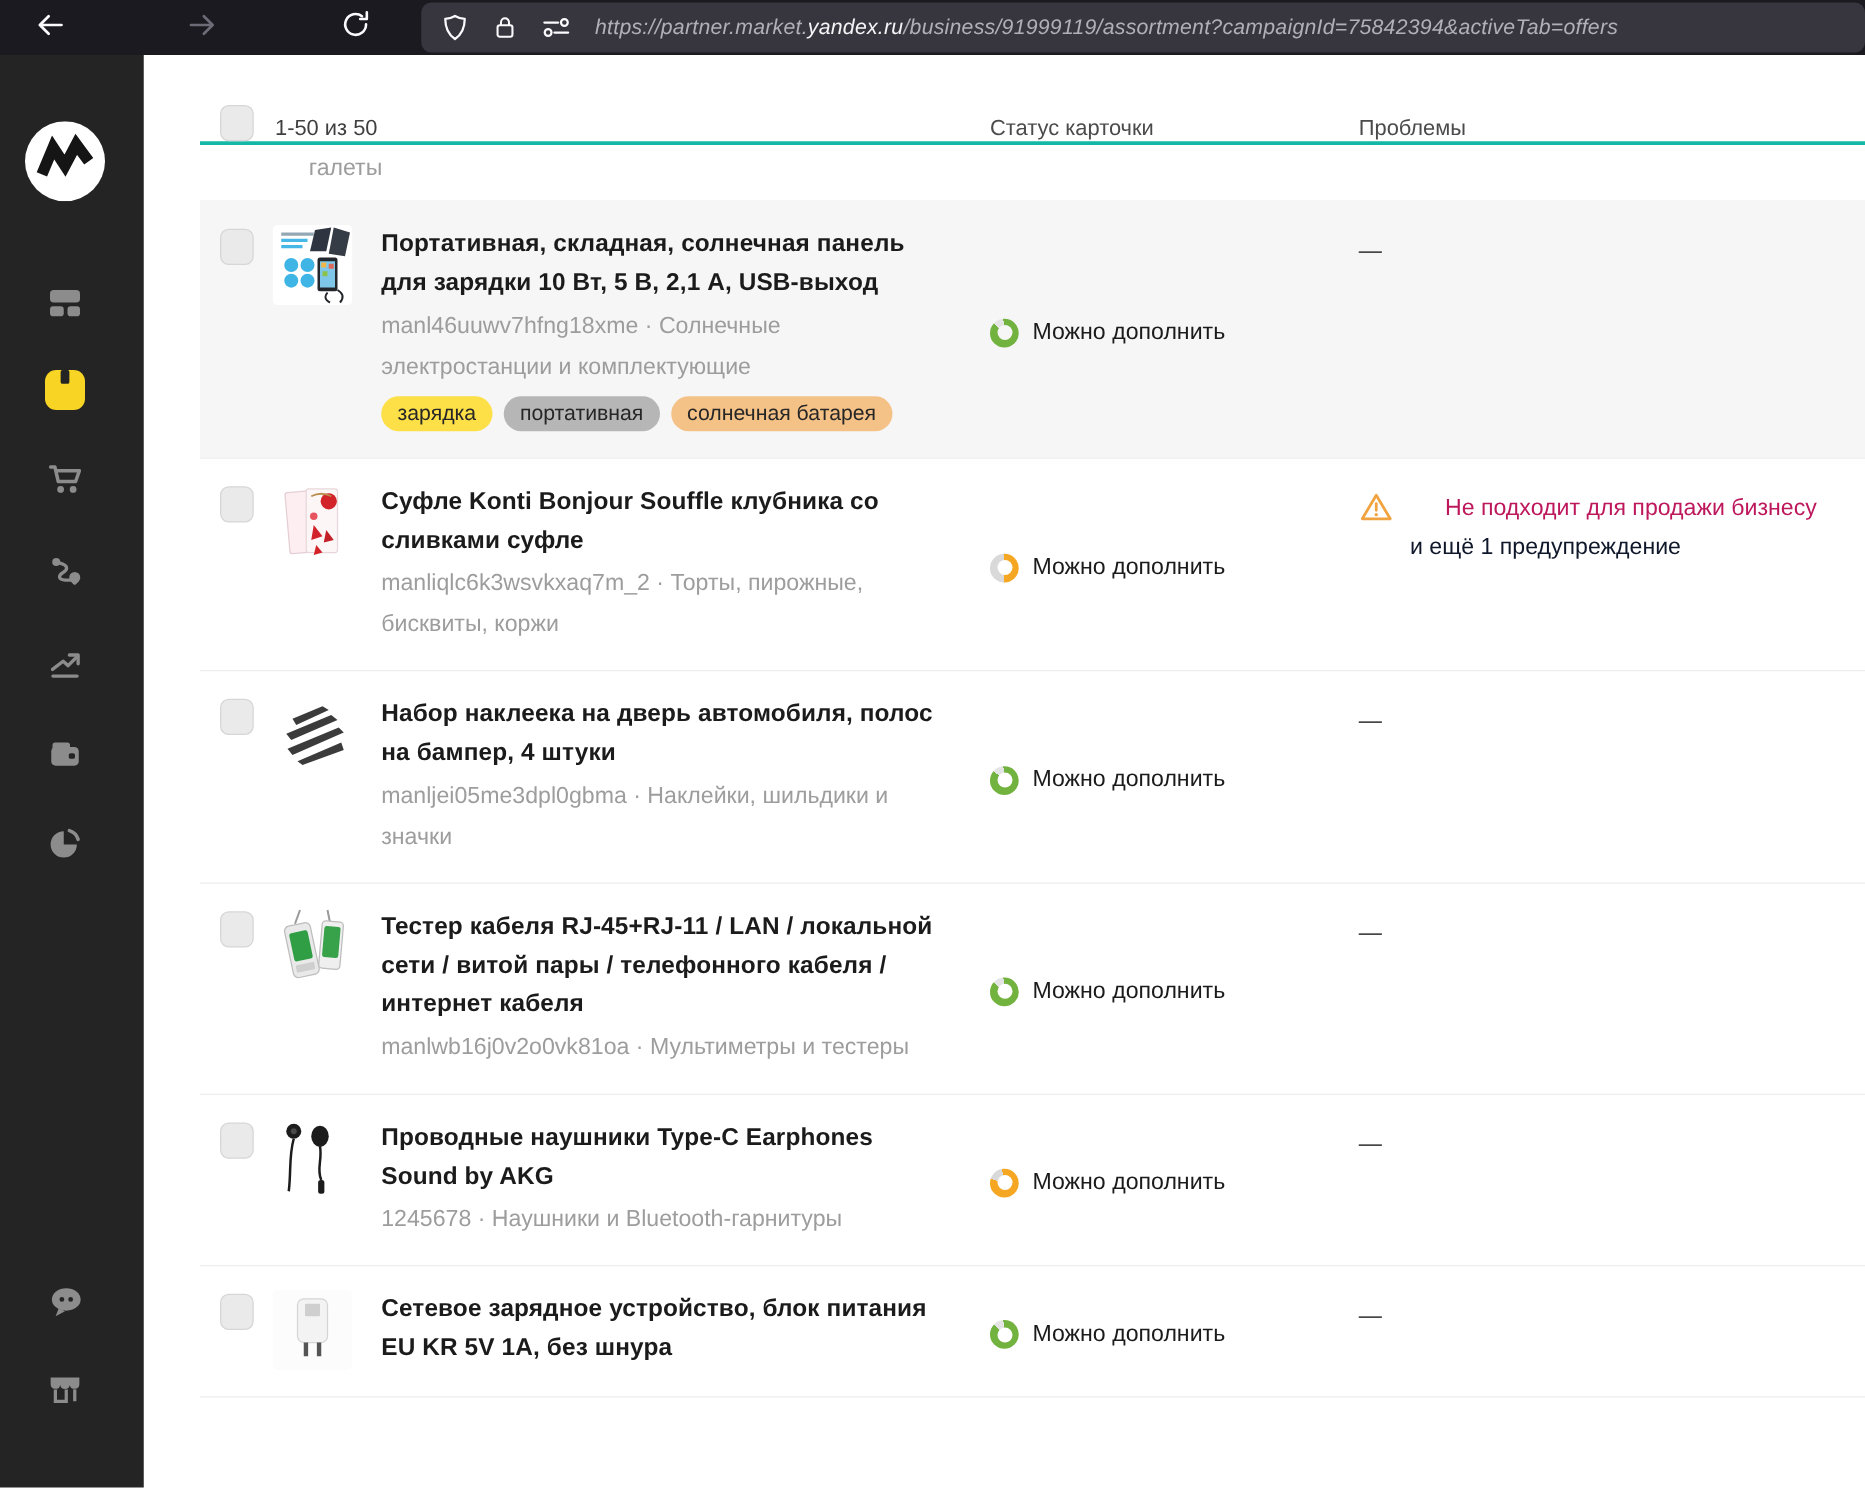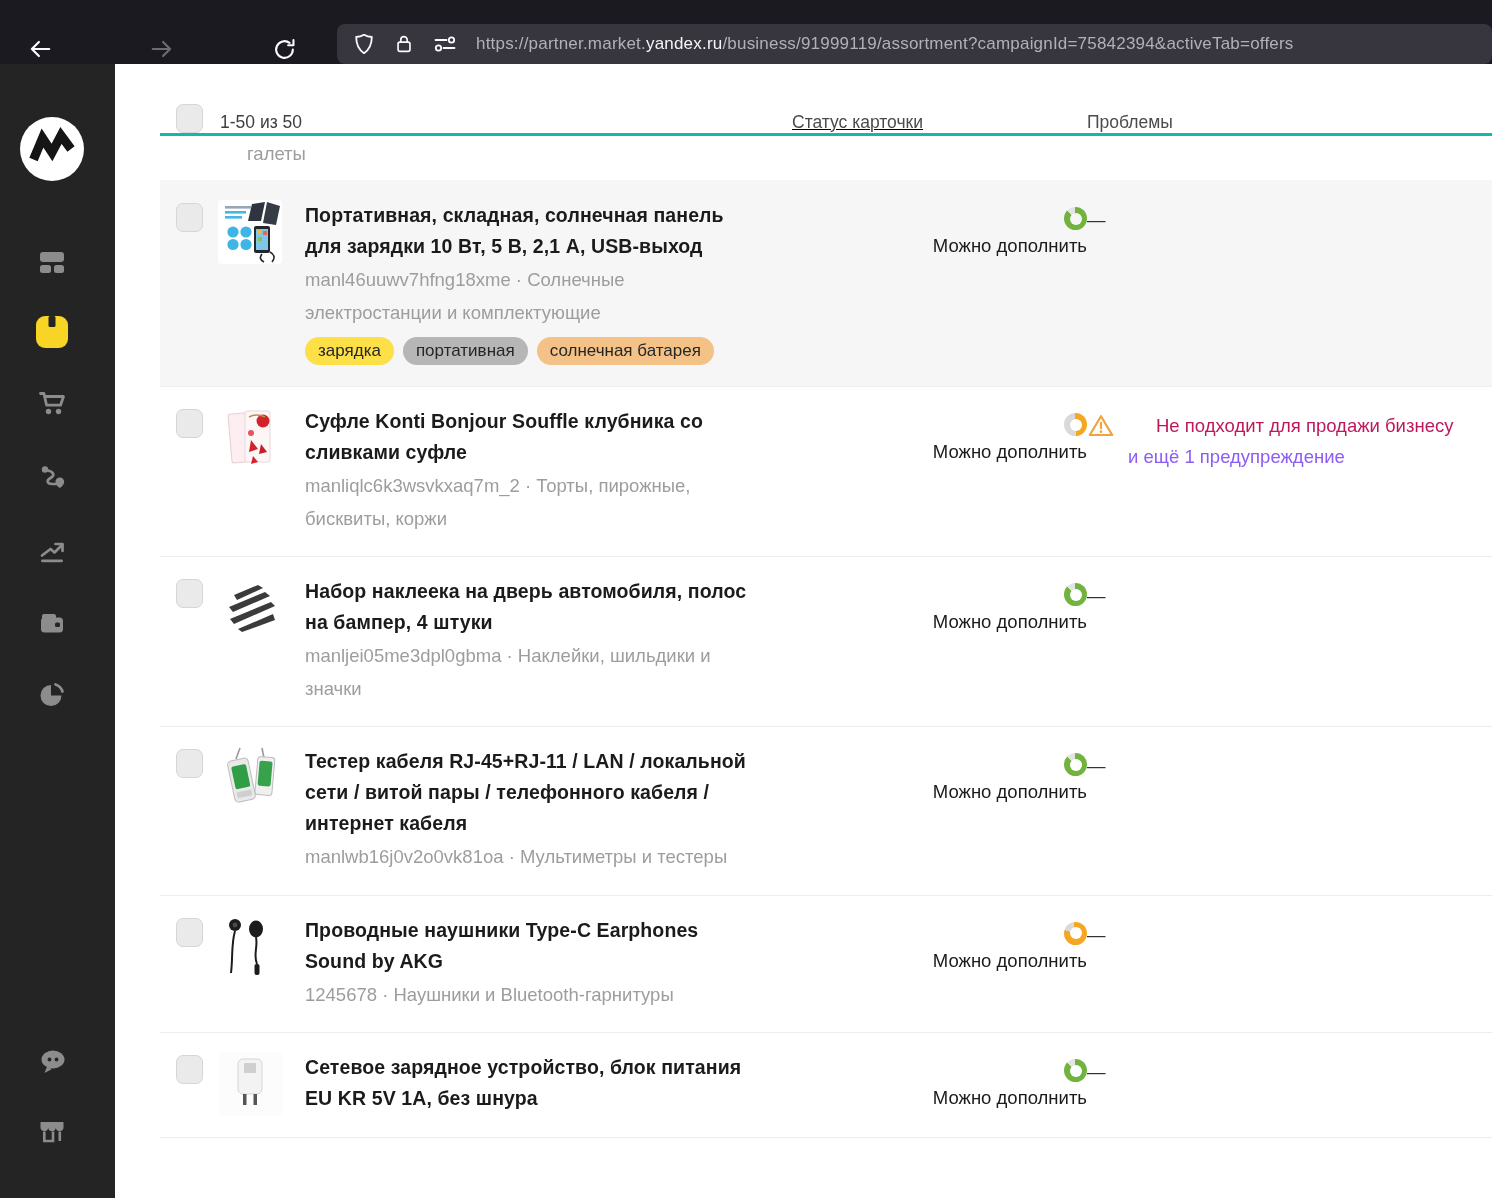--- a/index.html
+++ b/index.html
@@ -2,68 +2,68 @@
 <html><head>
 <meta charset="utf-8">
 <style>
   * { box-sizing: border-box; }
   html,body { margin:0; padding:0; }
   body {
     width:1492px; height:1198px; overflow:hidden; background:#fff;
     font-family:"Liberation Sans","DejaVu Sans",sans-serif;
   }
   
-  .toolbar { height:64px; background:#1b1a21; display:flex; align-items:flex-end; padding-left:27px; }
+  .toolbar { height:44px; background:#1b1a21; display:flex; align-items:center; padding-left:27px;font-style:italic; }
   .nav-btn { width:26px; height:26px; margin-right:96px; display:flex; align-items:center; justify-content:center; cursor:pointer; flex-shrink:0; }
   .nav-btn.reload { margin-right:0; }
   .url-field { flex:1; height:40px; margin-left:40px; background:#37363f; border-radius:8px; display:flex; align-items:center; padding:0 15px; gap:17px; min-width:0; }
   .url-icon { display:flex; align-items:center; flex-shrink:0; cursor:pointer; }
   .url-text { font-size:17px; color:#b1b0b8; white-space:nowrap; overflow:hidden; margin-left:1px; letter-spacing:.2px; }
   .url-domain { color:#f5f5f7; }
   
   .page { display:flex; height:1146px; }
   .sidebar { width:115px; background:#242424; position:relative; flex-shrink:0; }
   .logo { position:absolute; left:20px; top:53px; width:64px; height:64px; cursor:pointer; }
   .nav-item { position:absolute; left:35px; width:34px; height:34px; display:flex; align-items:center; justify-content:center; cursor:pointer; }
   .content { flex:1; min-width:0; }
   
   .thead { display:flex; align-items:flex-end; margin-left:45px; height:72px; border-bottom:3px solid #14b8a6; }
-  .h-c1 { width:58px; } .h-c2 { width:574px; } .h-c3 { width:295px;text-decoration:underline; } .h-c4 { flex:1; }
+  .h-c1 { width:58px; } .h-c2 { width:574px; } .h-c3 { width:295px; } .h-c4 { flex:1; }
   .h-count { font-size:17.5px; color:#3f3f3f; margin-left:2px; }
   .h-col { font-size:17.5px; color:#4b4b4b; }
   .checkbox { width:27px; height:29px; margin-left:16px; background:#eaeaea; border:1px solid #d6d6d6; border-radius:7px; cursor:pointer; }
   
   .partial-row { margin-left:45px; padding:7px 0 15px; }
   .partial-text { margin-left:87px; font-size:18.5px; color:#9d9d9d; }
   .trow { display:flex; margin-left:45px; padding:19px 0 21px; border-top:1px solid #ededed; --rowbg:#fff; }
   .trow.highlight { background:#f6f6f6; border-top-color:transparent; --rowbg:#f6f6f6; }
   .c-check { width:58px; }
   .c-check .checkbox { margin-top:3px; }
   .c-thumb { width:87px; }
   .thumb { width:64px; height:64px; border-radius:4px; overflow:hidden; }
   .thumb svg { display:block; }
   .c-text { width:452px; margin-right:35px; }
   .title { font-size:19.5px; line-height:31px; font-weight:bold; color:#1b1b1b; letter-spacing:.1px; cursor:pointer; }
   .sku { font-size:18.5px; line-height:32.5px; color:#9d9d9d; margin-top:2px; }
   .tags { display:flex; gap:9px; margin-top:8px; }
   .tag { height:28px; line-height:28px; border-radius:14px; padding:0 13px; font-size:17px; color:#262626; white-space:nowrap; }
   .tag-blue { background:#fde047; } .tag-gray { background:#b6b6b6; } .tag-orange { background:#f4c287; }
-  .c-status { width:295px; display:flex; padding-top:4px; align-items:flex-end;flex-direction:column; }
+  .c-status { width:295px; display:flex; gap:11px; padding-top:4px; align-items:center; }
   .ring { width:23px; height:23px; border-radius:50%; margin-top:3px; flex-shrink:0; position:relative; }
   .ring::after { content:""; position:absolute; inset:5.5px; border-radius:50%; background:var(--rowbg,#fff); }
   .ring-green  { background:conic-gradient(from -48deg,#e4e4e4 0 44deg,#72b23f 44deg 360deg); }
   .ring-half   { background:conic-gradient(#f5a623 0 180deg,#d9d9d9 180deg 360deg); }
   .ring-orange { background:conic-gradient(from -72deg,#d9d9d9 0 62deg,#f5a623 62deg 360deg); }
   .status-label { font-size:18.5px; line-height:31px; color:#1b1b1b; }
   .c-problems { flex:1; padding-top:4px; }
   .dash { font-size:18.5px; line-height:31px; color:#333; }
   .warning { display:flex; gap:13px; }
   .warn-icon { margin-top:3px; flex-shrink:0; }
   .warn-line1 { font-size:18.5px; line-height:31px; color:#be185d;margin-left:28px; }
-  .warn-line2 { font-size:18.5px; line-height:31px; color:#8b5cf6; cursor:pointer; }
+  .warn-line2 { font-size:18.5px; line-height:31px; color:#0f172a; cursor:pointer; }
   .end-divider { margin-left:45px; border-top:1px solid #ededed; }
 </style>
 </head>
 <body>
 
 <div class="toolbar">
   <div class="nav-btn">
     <span><svg width="26" height="26" viewBox="0 0 24 24">
           <path d="M20.5 12H4.5M11 5.5 4.5 12l6.5 6.5" fill="none" stroke="#fbfbfe" stroke-width="2" stroke-linecap="round" stroke-linejoin="round"></path>
         </svg></span>

